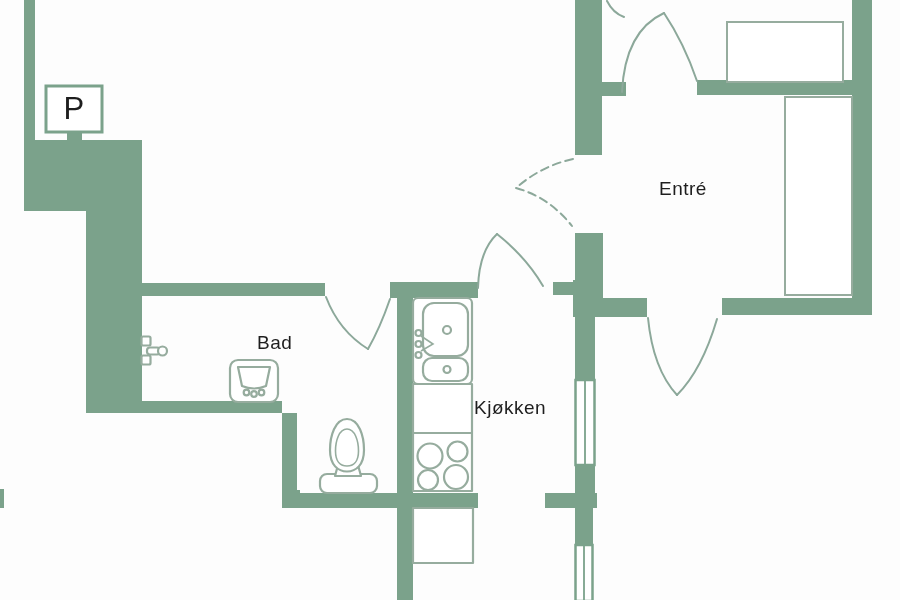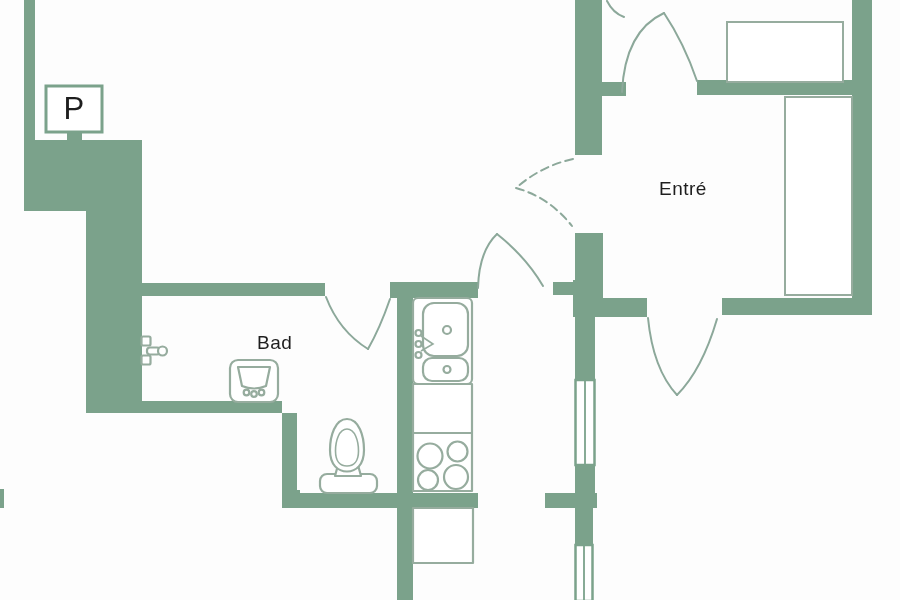--- a/index.html
+++ b/index.html
@@ -157,14 +157,15 @@
 
       <rect class="fixture" x="413" y="508" width="60" height="55"></rect>
 
       <rect class="wardrobe" x="727" y="22" width="116" height="60"></rect>
       <rect class="wardrobe" x="785" y="97" width="67" height="198"></rect>
     </g>
   </svg>
 
   <div class="label label-p">P</div>
   <div class="label label-bad">Bad</div>
+  <div class="label label-kjokken">Kjøkken</div>
   <div class="label label-entre">Entré</div>
 </div>
 
 </body></html>

